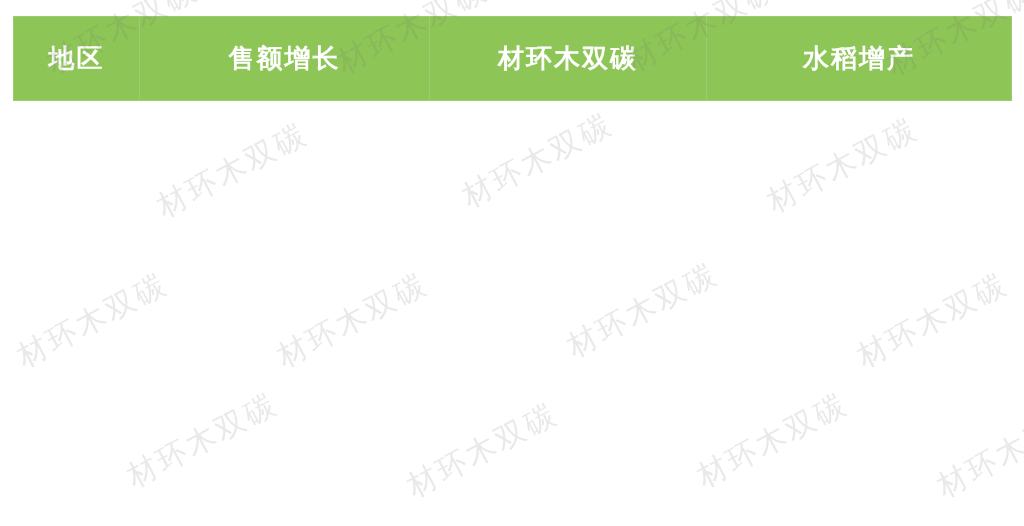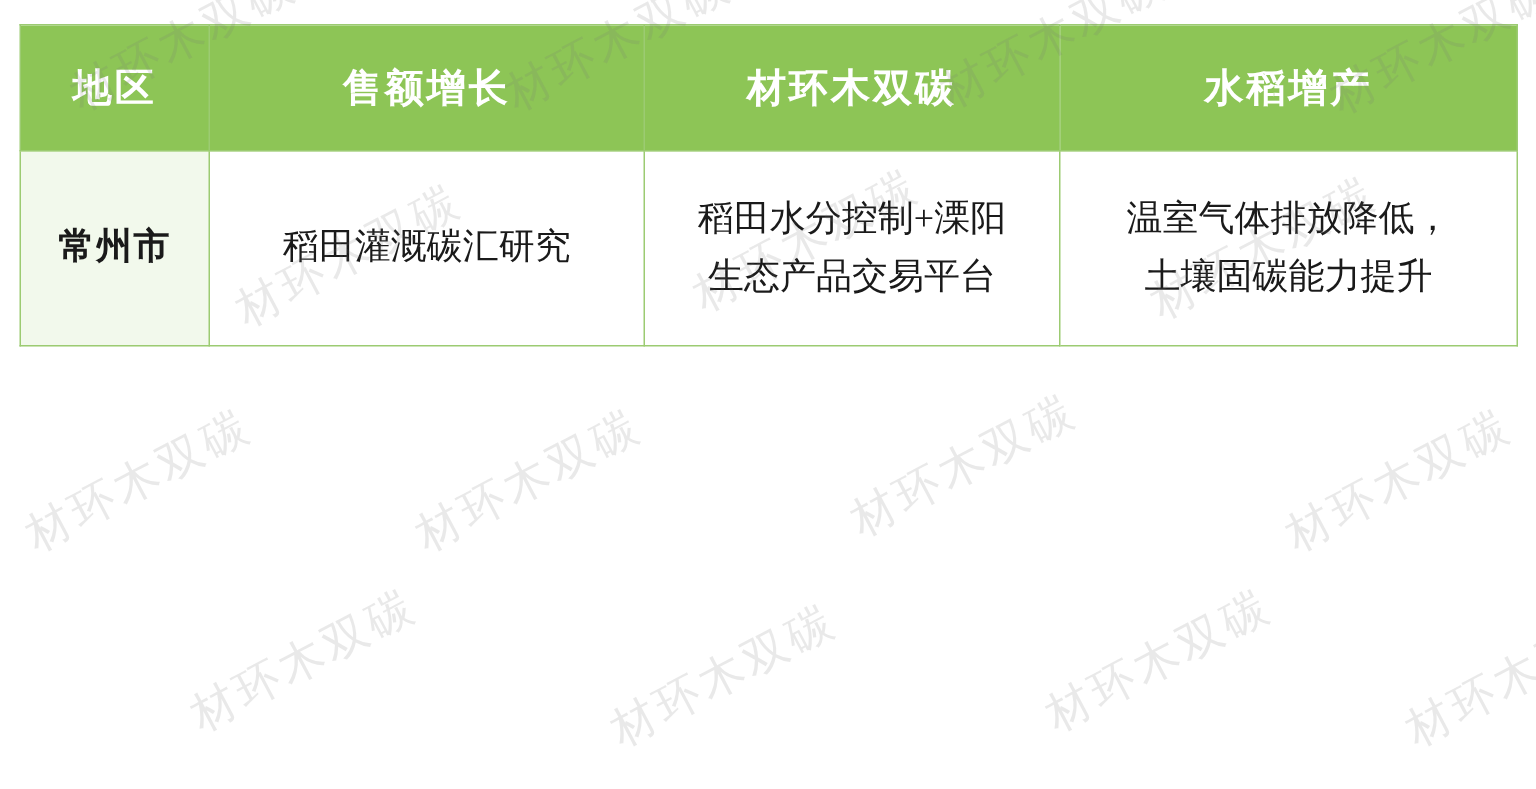--- a/index.html
+++ b/index.html
@@ -123,31 +123,15 @@
   <table class="main-table">
     <thead>
       <tr>
         <th class="col-region">地区</th>
         <th class="col-bg">售额增长</th>
         <th class="col-proc">材环木双碳</th>
         <th class="col-eff">水稻增产</th>
       </tr>
     </thead>
     <tbody>
-      <tr>
-        <td class="col-region region-cell">
-            <span class="cell-text">常州市</span>
-          </td>
-        <td class="col-bg">
-            <span class="cell-text">稻田灌溉碳汇研究</span>
-          </td>
-        <td class="col-proc">
-            <span class="cell-text">稻田水分控制+溧阳
-生态产品交易平台</span>
-          </td>
-        <td class="col-eff">
-            <span class="cell-text">温室气体排放降低，
-土壤固碳能力提升</span>
-          </td>
-      </tr>
     </tbody>
   </table>
 </div>
 
 </body></html>

